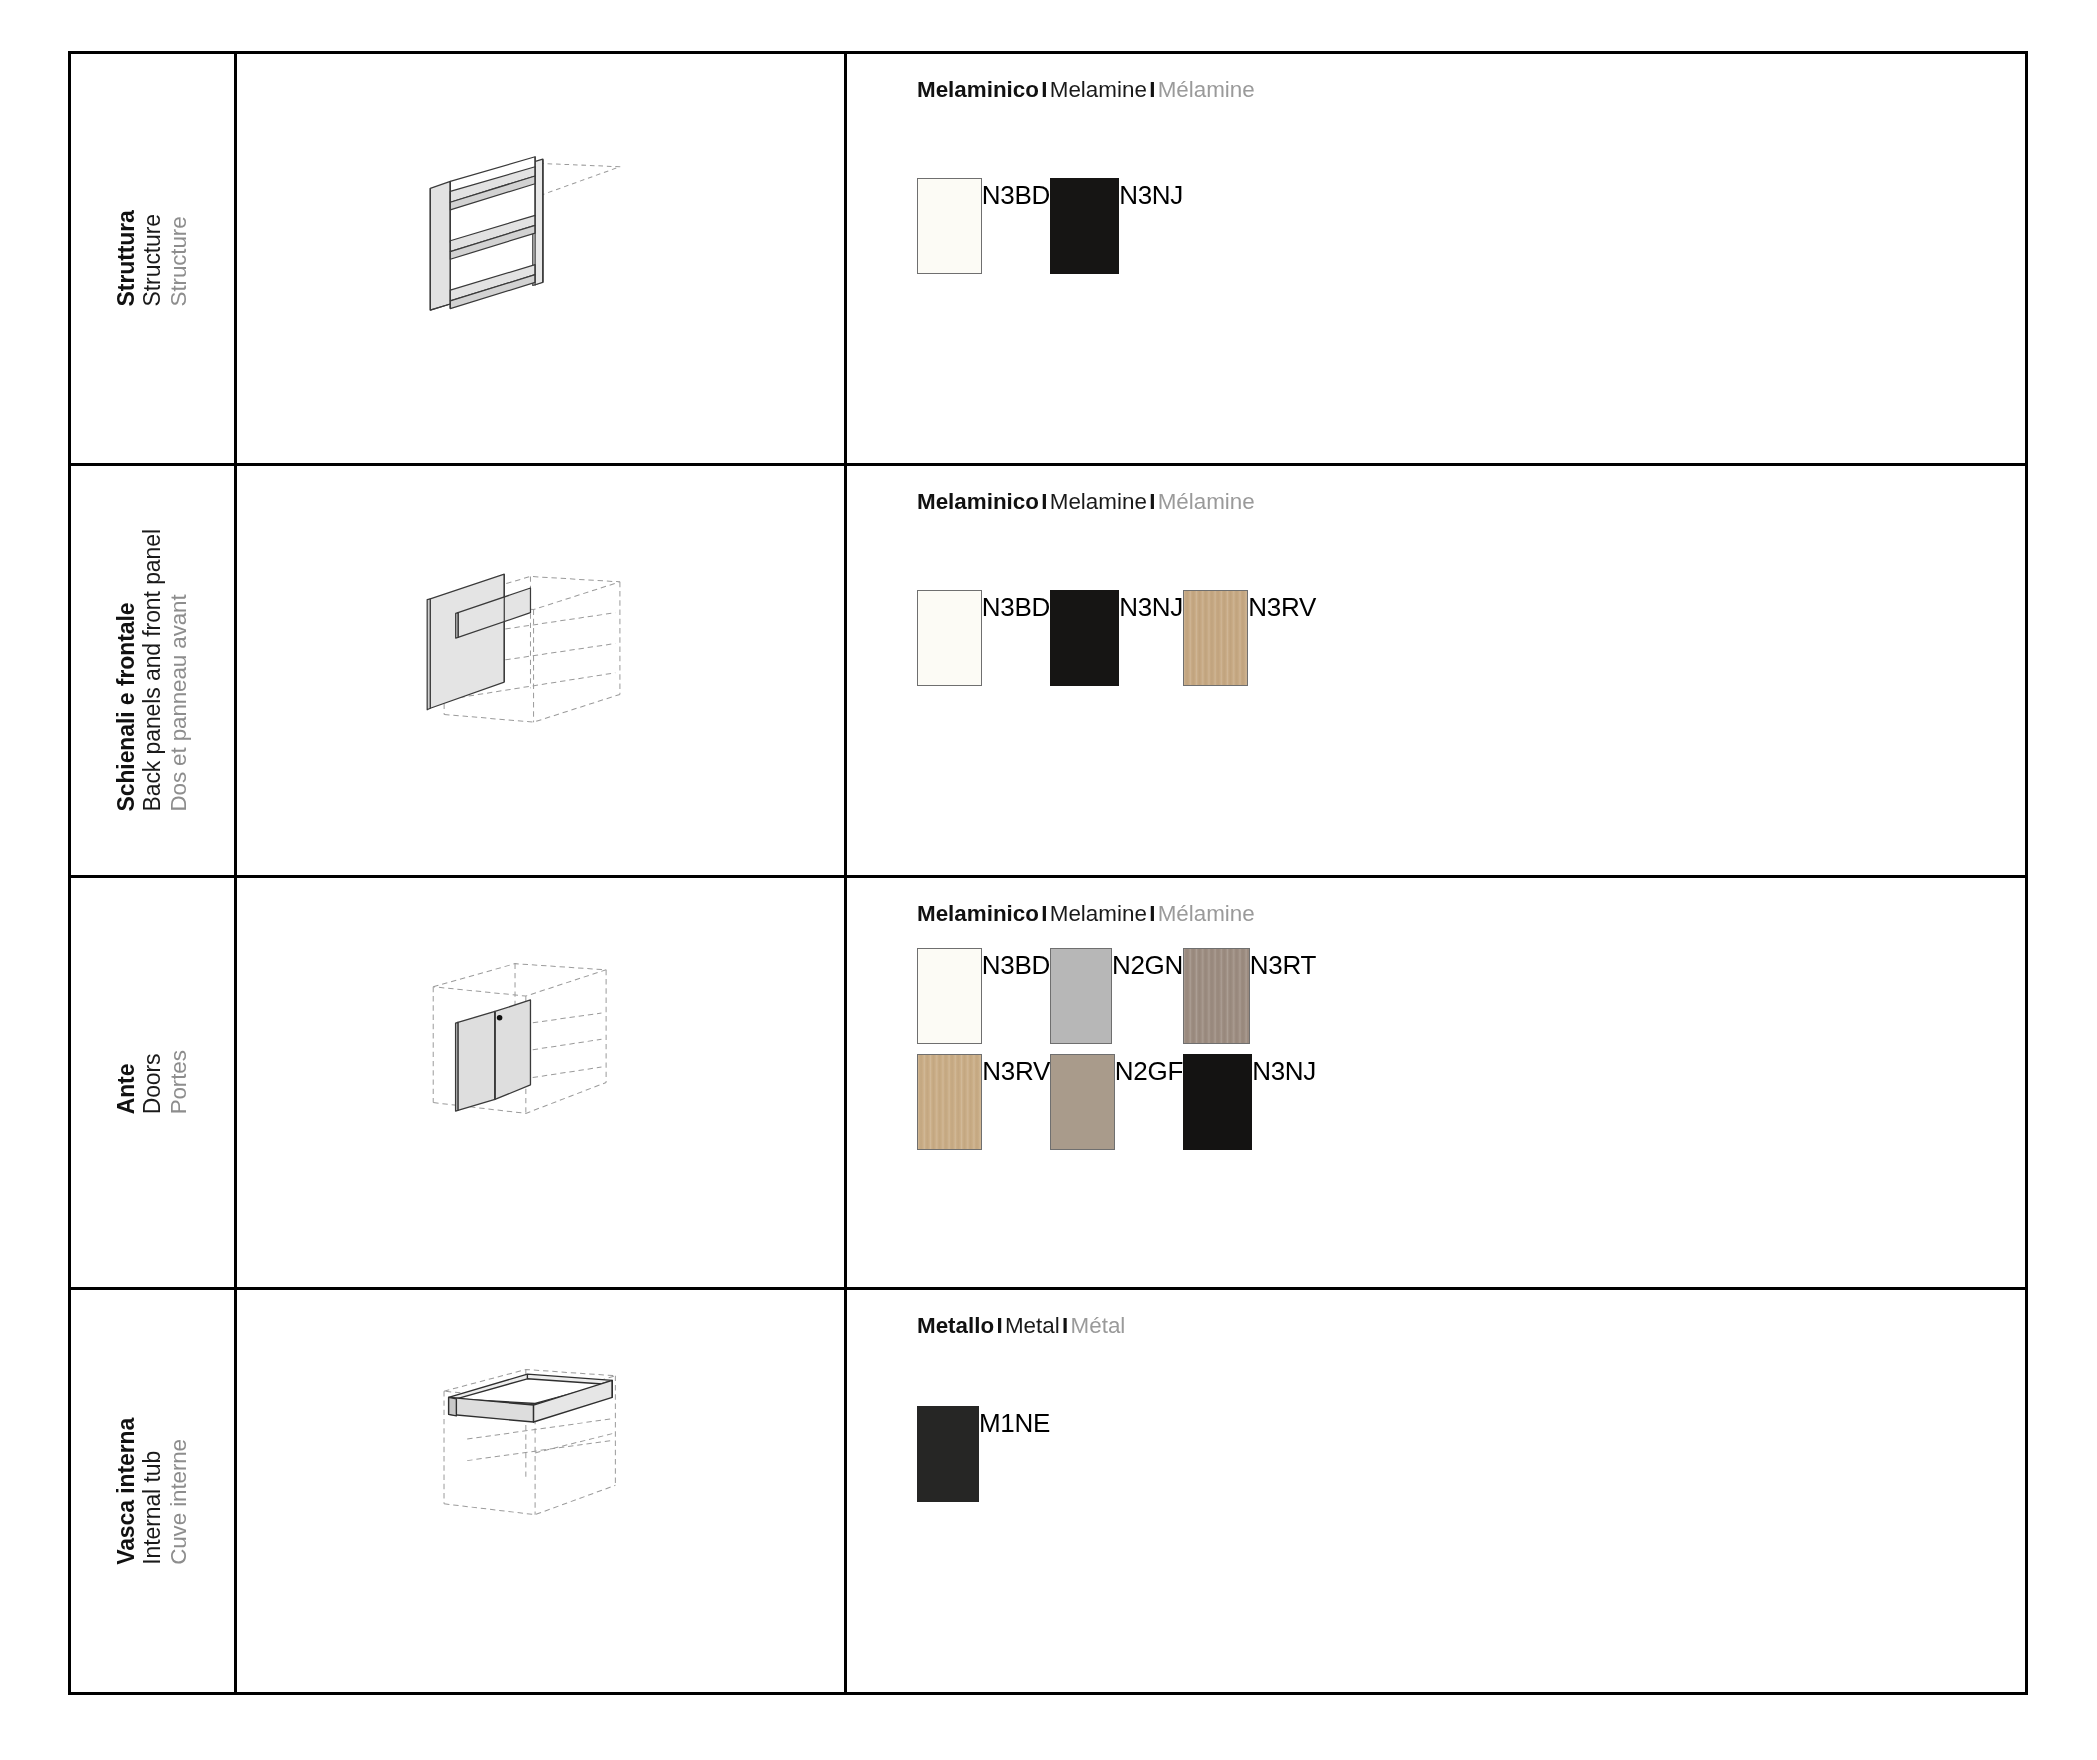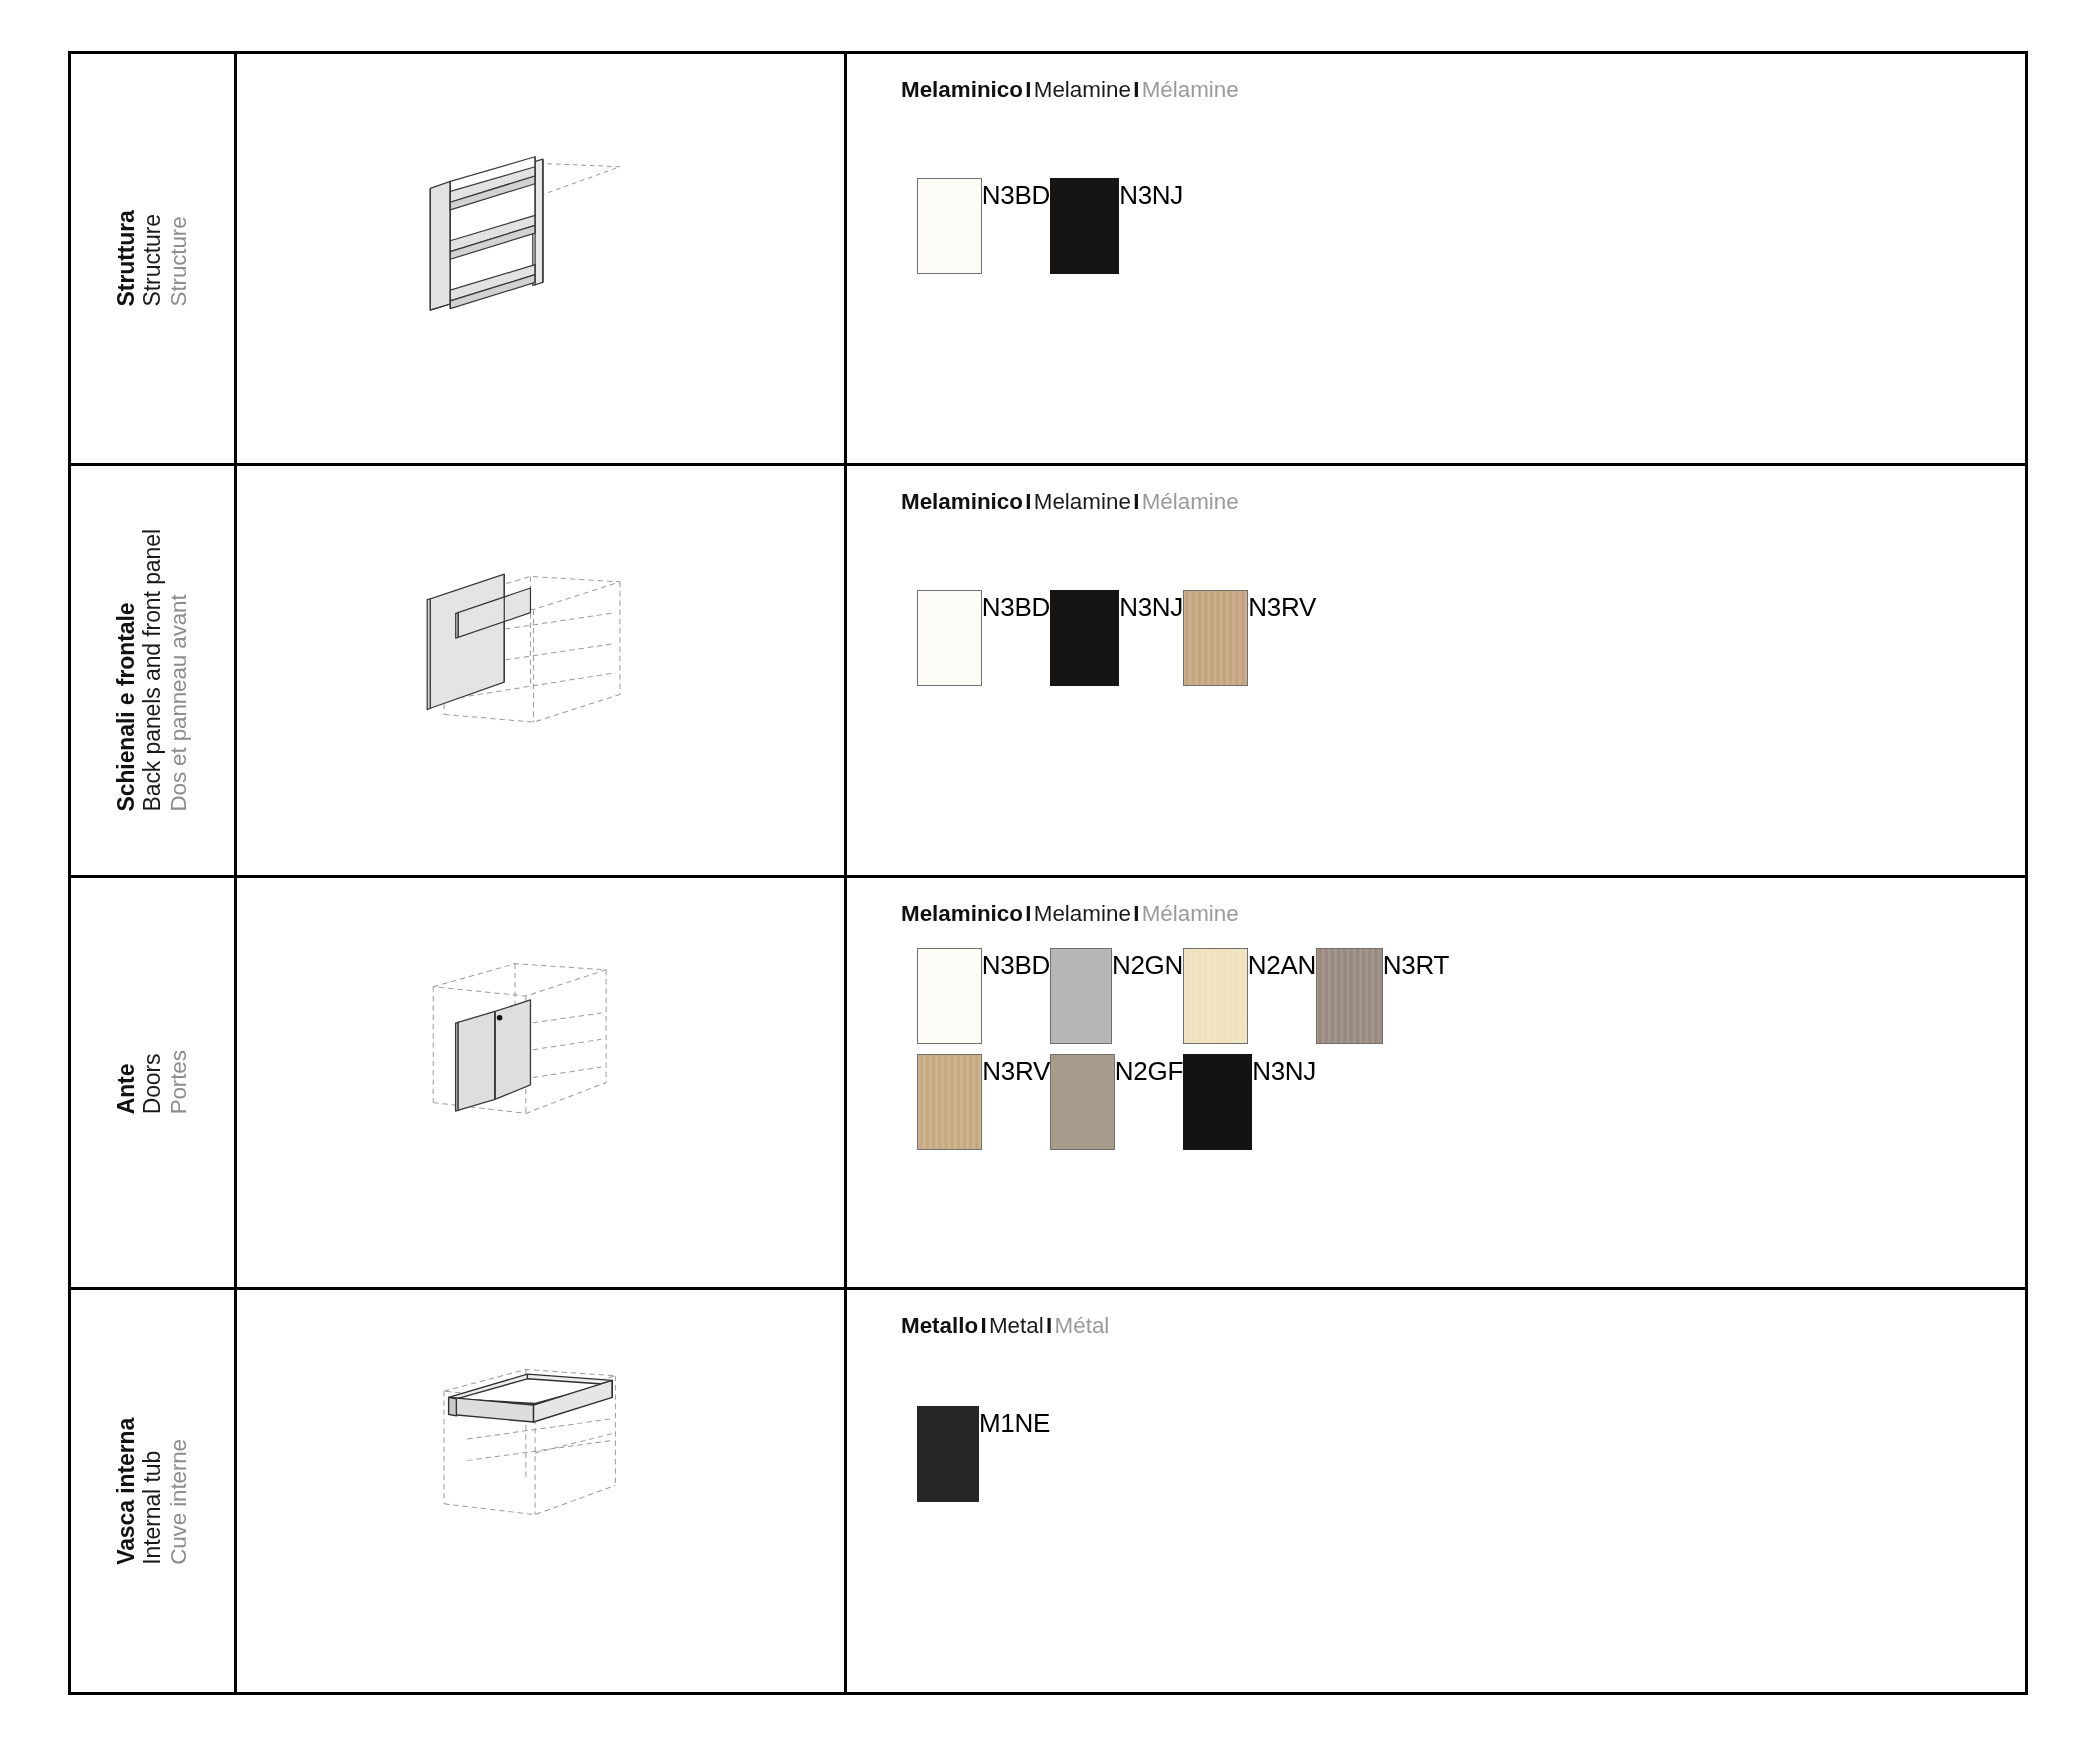--- a/index.html
+++ b/index.html
@@ -91,21 +91,21 @@
     justify-content: center;
     position: relative;
   }
   .cell-draw svg { display: block; }
 
   
   .cell-finish {
     flex: 1 1 auto;
     box-sizing: border-box;
     position: relative;
-    padding: 23px 0 0 54px;
+    padding: 23px 0 0 70px;
   }
   .finish-head {
     font-size: 22.4px;
     line-height: 1.2;
     white-space: nowrap;
     margin-bottom: 0;
   }
   .fh-it { font-weight: bold; color: #111; }
   .fh-sep { font-weight: bold; color: #111; padding: 0 2.3px; }
   .fh-en { font-weight: normal; color: #1a1a1a; }
@@ -338,26 +338,20 @@
         <div class="swatch-line">
           <div class="swatch-item">
             <div class="sw-chip bordered" style="background-color: rgb(252, 251, 245);"></div>
             <div class="sw-code">N3BD</div>
           </div>
           <div class="swatch-item">
             <div class="sw-chip bordered" style="background-color: rgb(183, 183, 183);"></div>
             <div class="sw-code">N2GN</div>
           </div>
           <div class="swatch-item">
-            <div class="sw-chip bordered" style="background-color: rgb(242, 227, 192);">
-                <span class="grain soft"></span>
-              </div>
-            <div class="sw-code">N2AN</div>
-          </div>
-          <div class="swatch-item">
             <div class="sw-chip bordered" style="background-color: rgb(156, 140, 128);">
                 <span class="grain"></span>
               </div>
             <div class="sw-code">N3RT</div>
           </div>
         </div>
         <div class="swatch-line">
           <div class="swatch-item">
             <div class="sw-chip bordered" style="background-color: rgb(201, 172, 133);">
                 <span class="grain"></span>

